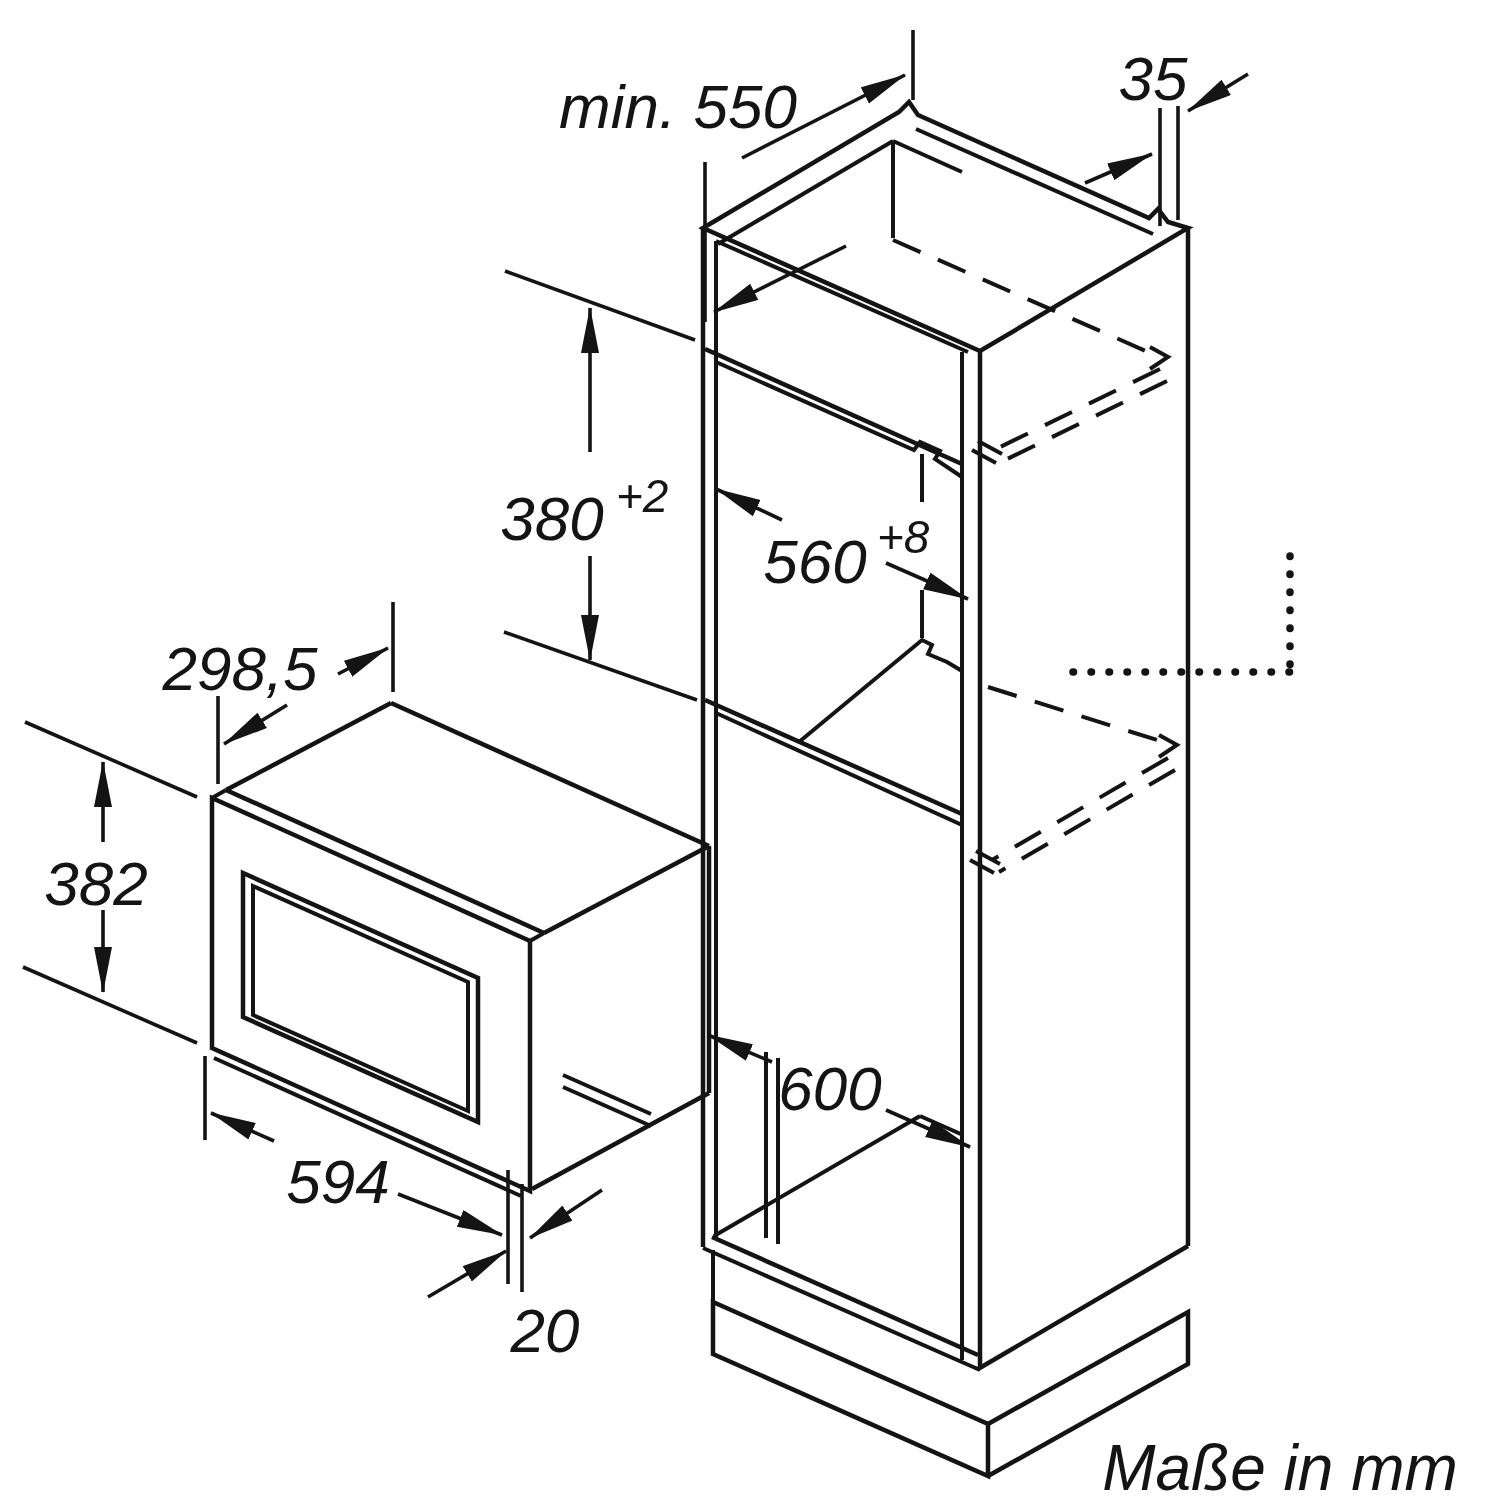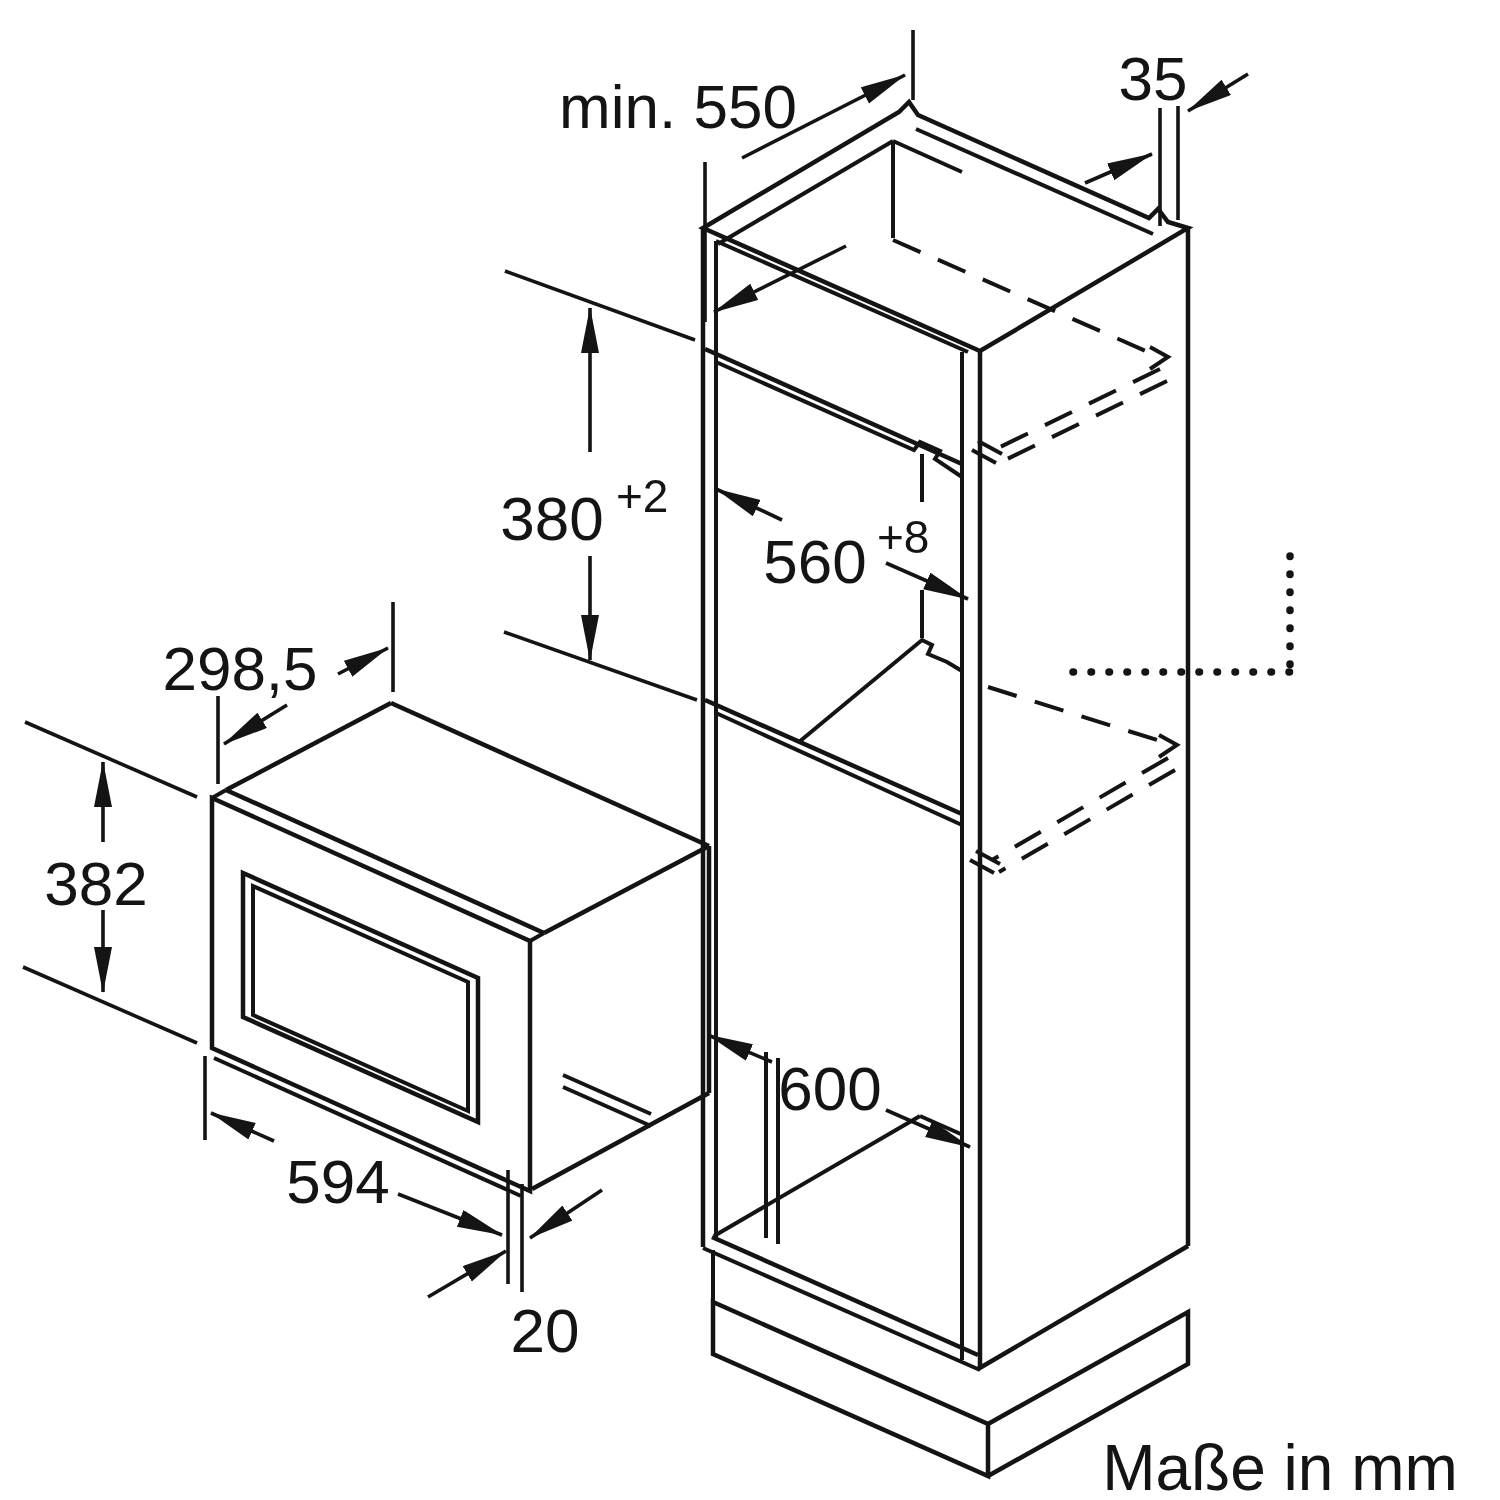--- a/index.html
+++ b/index.html
@@ -9,20 +9,21 @@
     width: 1500px;
     height: 1500px;
     font-family: "Liberation Sans", sans-serif;
   }
   .canvas {
     position: relative;
     width: 1500px;
     height: 1500px;
     background: #ffffff;
     overflow: hidden;
+    font-style: italic;
   }
   svg { position: absolute; left: 0; top: 0; }
   .ln   { stroke: #141414; stroke-width: 4.5; fill: none; stroke-linejoin: miter; }
   .thin { stroke: #141414; stroke-width: 4;   fill: none; }
   .dim  { stroke: #141414; stroke-width: 3.6; fill: none; }
   .dash { stroke: #141414; stroke-width: 4;   fill: none; stroke-dasharray: 30 19; }
   .dots { stroke: #141414; stroke-width: 7.5; fill: none; stroke-dasharray: 0.5 17.5; stroke-linecap: round; }
   text  { fill: #141414; }
   .num  { font-size: 62px; }
   .sup  { font-size: 46px; }

